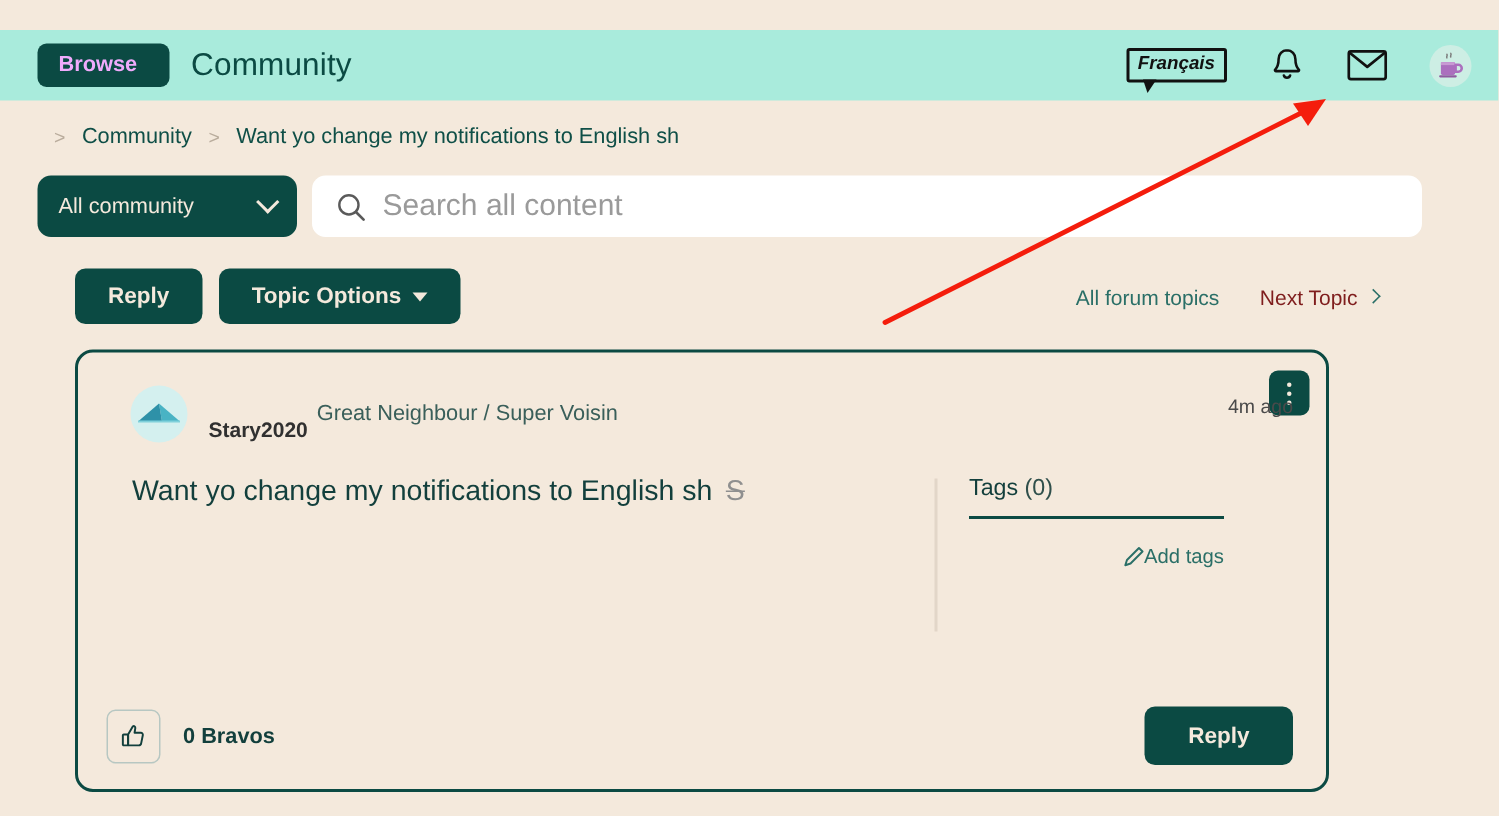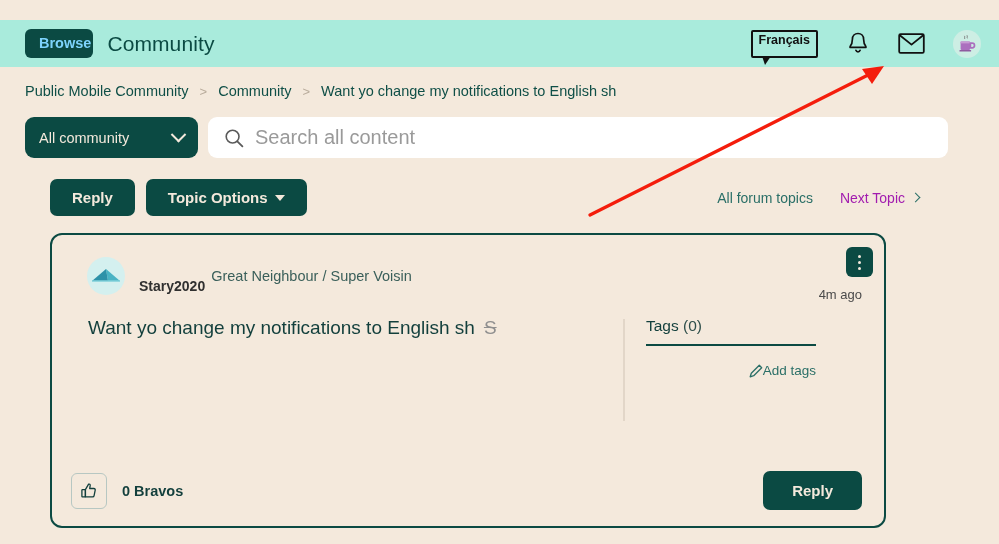--- a/index.html
+++ b/index.html
@@ -26,39 +26,41 @@
   .header {
     height: 47px;
     background: #a9ebdc;
     display: flex;
     align-items: center;
     padding: 0 18px 0 25px;
     box-sizing: border-box;
   }
   .browse-btn {
     background: #0b4a43;
-    color: #7dd3fc;
+    color: #f0abfc;
     font-size: 14.5px;
     font-weight: bold;
     border-radius: 6px;
-    padding: 7px 2px 8px 14px;
+    padding: 7px 22px 8px 14px;
     line-height: 1;
     cursor: pointer;
     user-select: none;
   }
   .community-title {
     color: #0b4a43;
     font-size: 21px;
     margin-left: 14px;
     letter-spacing: .1px;
   }
   .header-spacer { flex: 1; }
   .header-icons {
     display: flex;
+    align-items: center;
     gap: 28px;
+    font-style: italic;
   }
   .lang-bubble {
     position: relative;
     border: 2px solid #111;
     border-radius: 2px;
     padding: 2px 6px 3px 6px;
     font-size: 12.5px;
     font-weight: bold;
     color: #111;
     line-height: 1.05;
@@ -184,21 +186,21 @@
     border-right: 5px solid transparent;
     border-top: 6px solid #f4e9dc;
   }
   .action-spacer { flex: 1; }
   .link-plain {
     color: #2a6f67;
     font-size: 14px;
     cursor: pointer;
   }
   .link-next {
-    color: #a21caf;
+    color: #7f1d1d;
     font-size: 14px;
     margin-left: 27px;
     display: flex;
     align-items: center;
     gap: 7px;
     cursor: pointer;
   }
   .chev-right {
     width: 6px; height: 6px;
     border-right: 1.6px solid #2a6f67;
@@ -231,21 +233,21 @@
     cursor: pointer;
   }
   .kebab span {
     width: 3px; height: 3px;
     border-radius: 50%;
     background: #f4e9dc;
     display: block;
   }
   .timestamp {
     position: absolute;
-    top: 52px; right: 22px;
+    top: 28px; right: 22px;
     font-size: 13px;
     color: #4a4a4a;
   }
   .author-row {
     display: flex;
     align-items: center;
     padding: 22px 0 0 35px;
   }
   .avatar-post {
     width: 38px; height: 38px;
@@ -401,21 +403,20 @@
         <rect x="4.6" y="8.4" width="9.4" height="8.6" rx="1.1" fill="#ab6fbe"></rect>
         <rect x="4.6" y="8.4" width="9.4" height="2" fill="#c79ad3"></rect>
         <path d="M14.4 10.2h1.8a2.3 2.3 0 0 1 0 4.6h-1.8z" fill="none" stroke="#ab6fbe" stroke-width="1.7"></path>
         <rect x="3.4" y="17.1" width="11.8" height="1.5" rx=".7" fill="#8f5ba0"></rect>
       </svg>
     </div>
   </div>
 </div>
 
 <div class="breadcrumb">
-  <span class="crumb">Public Mobile Community</span>
   <span class="crumb-sep">&gt;</span>
   <span class="crumb">Community</span>
   <span class="crumb-sep">&gt;</span>
   <span class="crumb-current">Want yo change my notifications to English sh</span>
 </div>
 
 <div class="search-row">
   <div class="scope-select">
     <span>All community</span>
     <span class="chev"></span>

